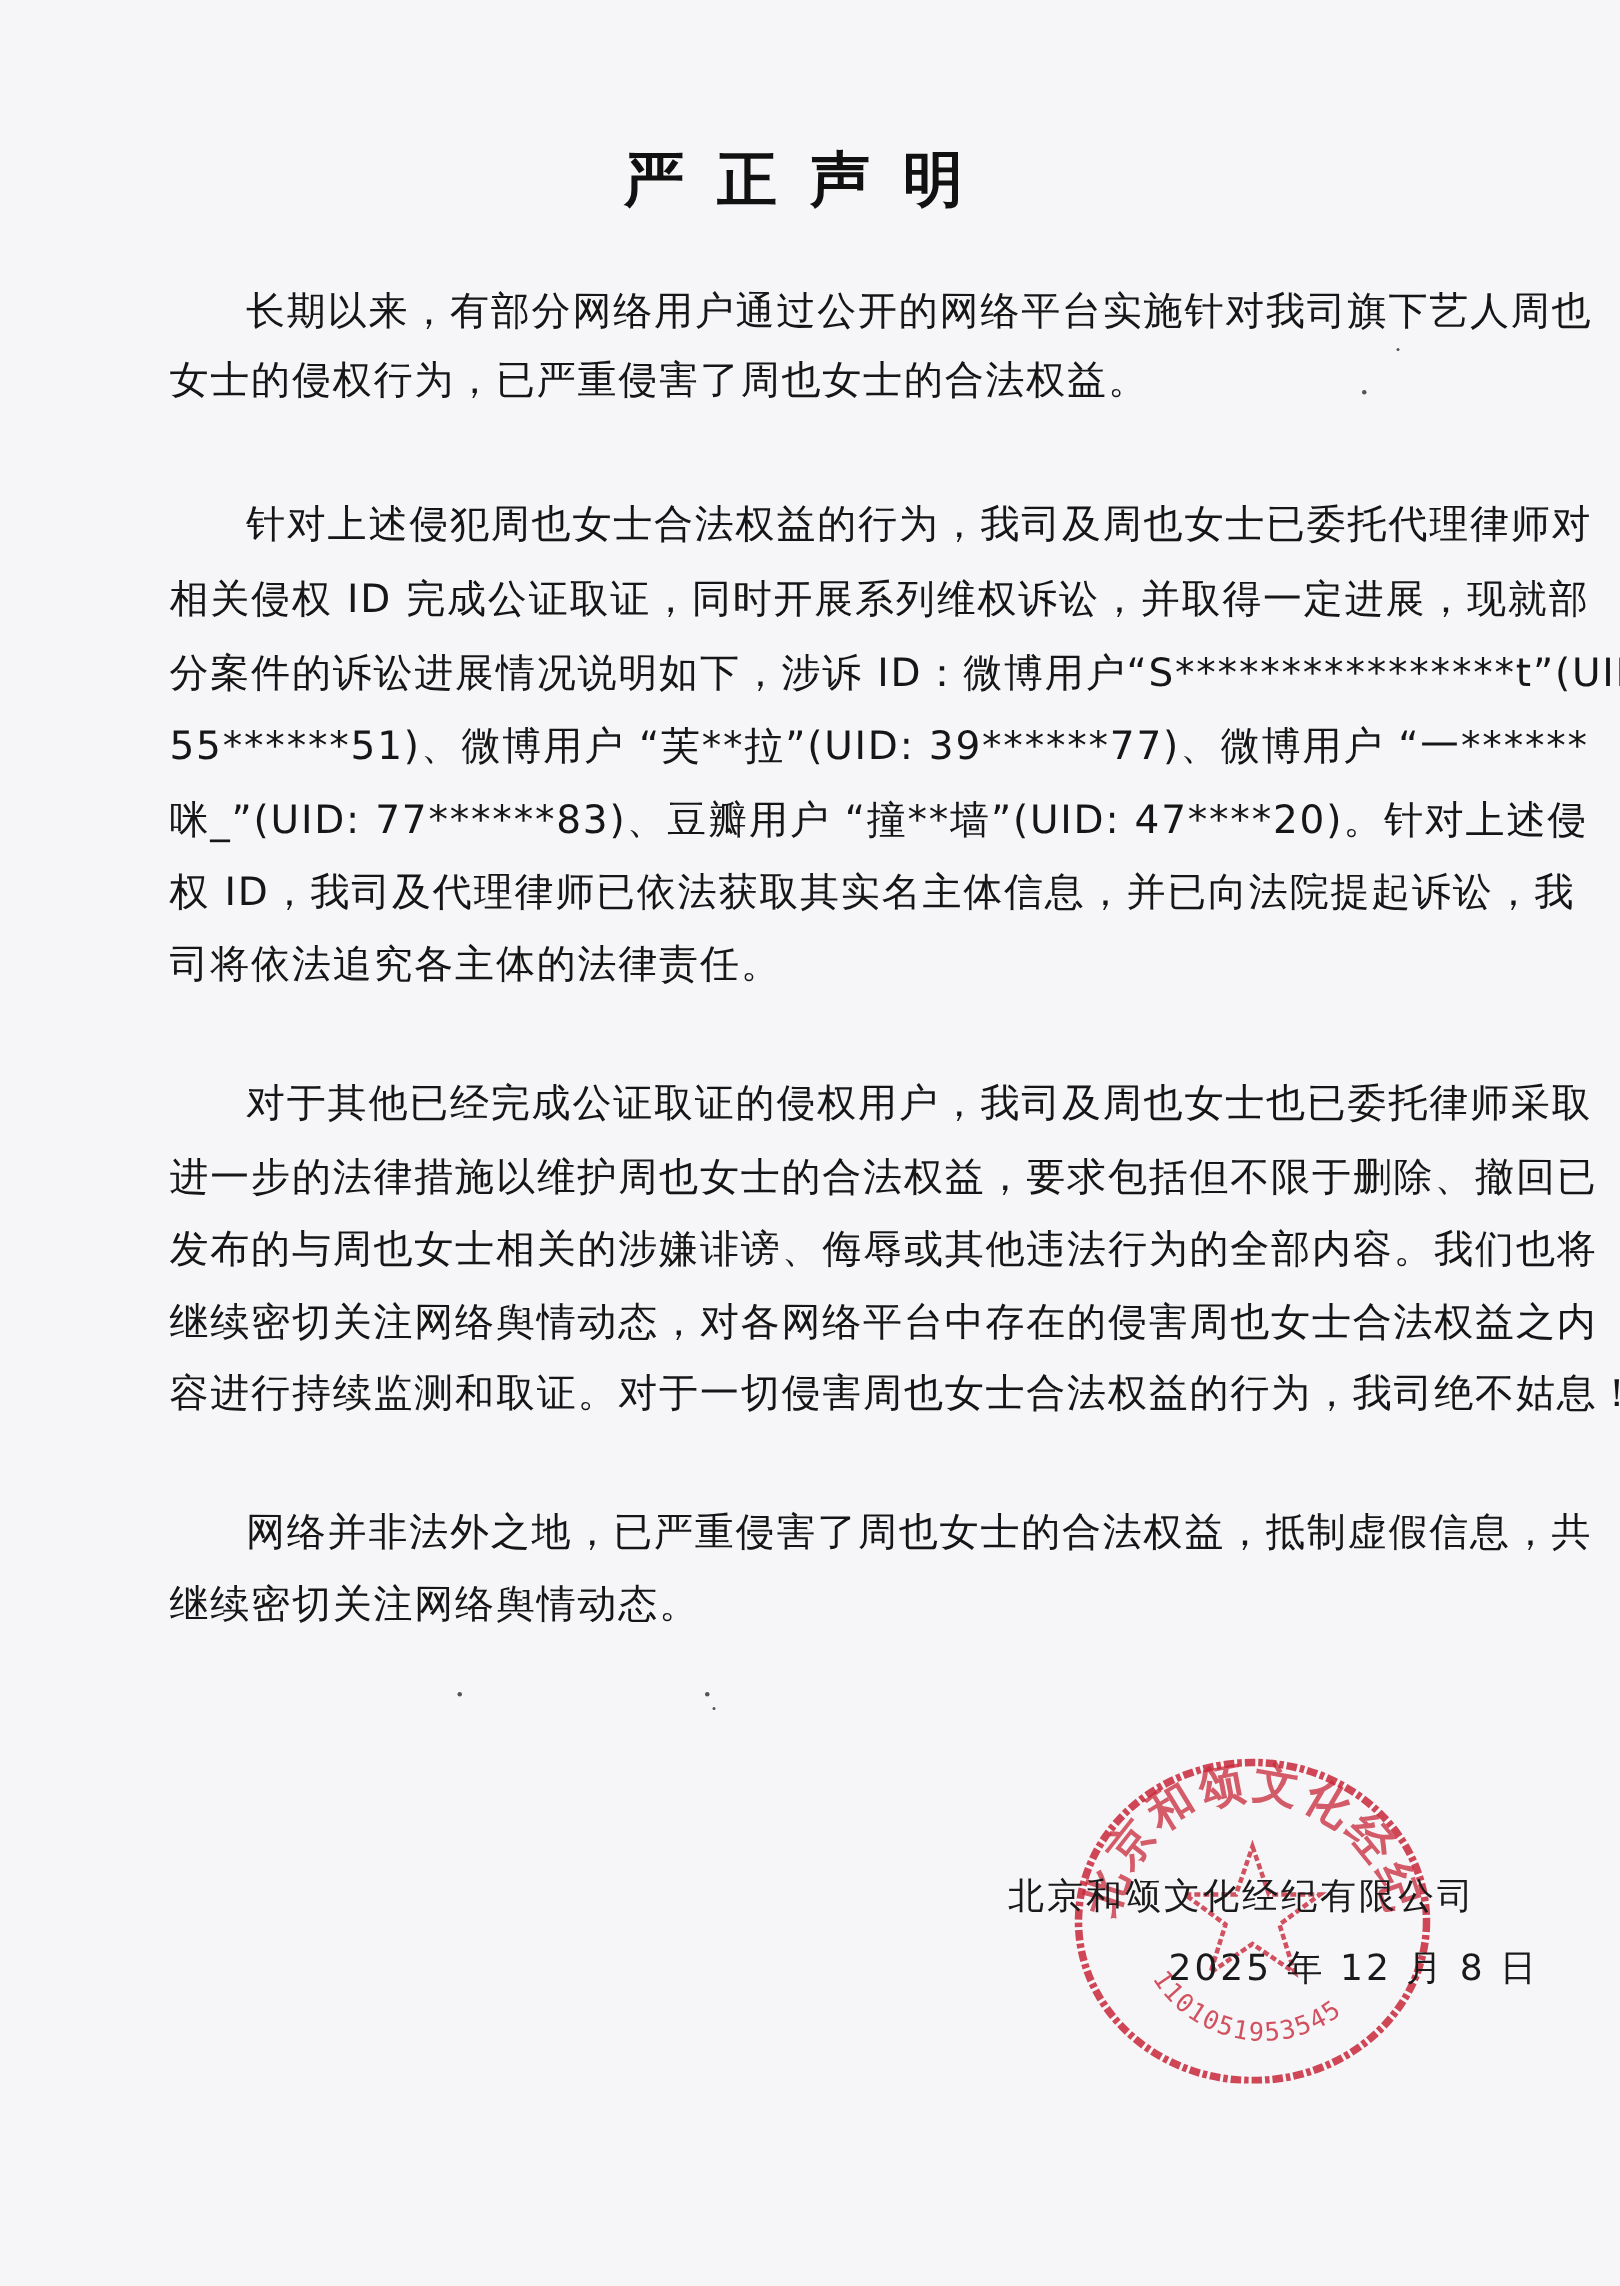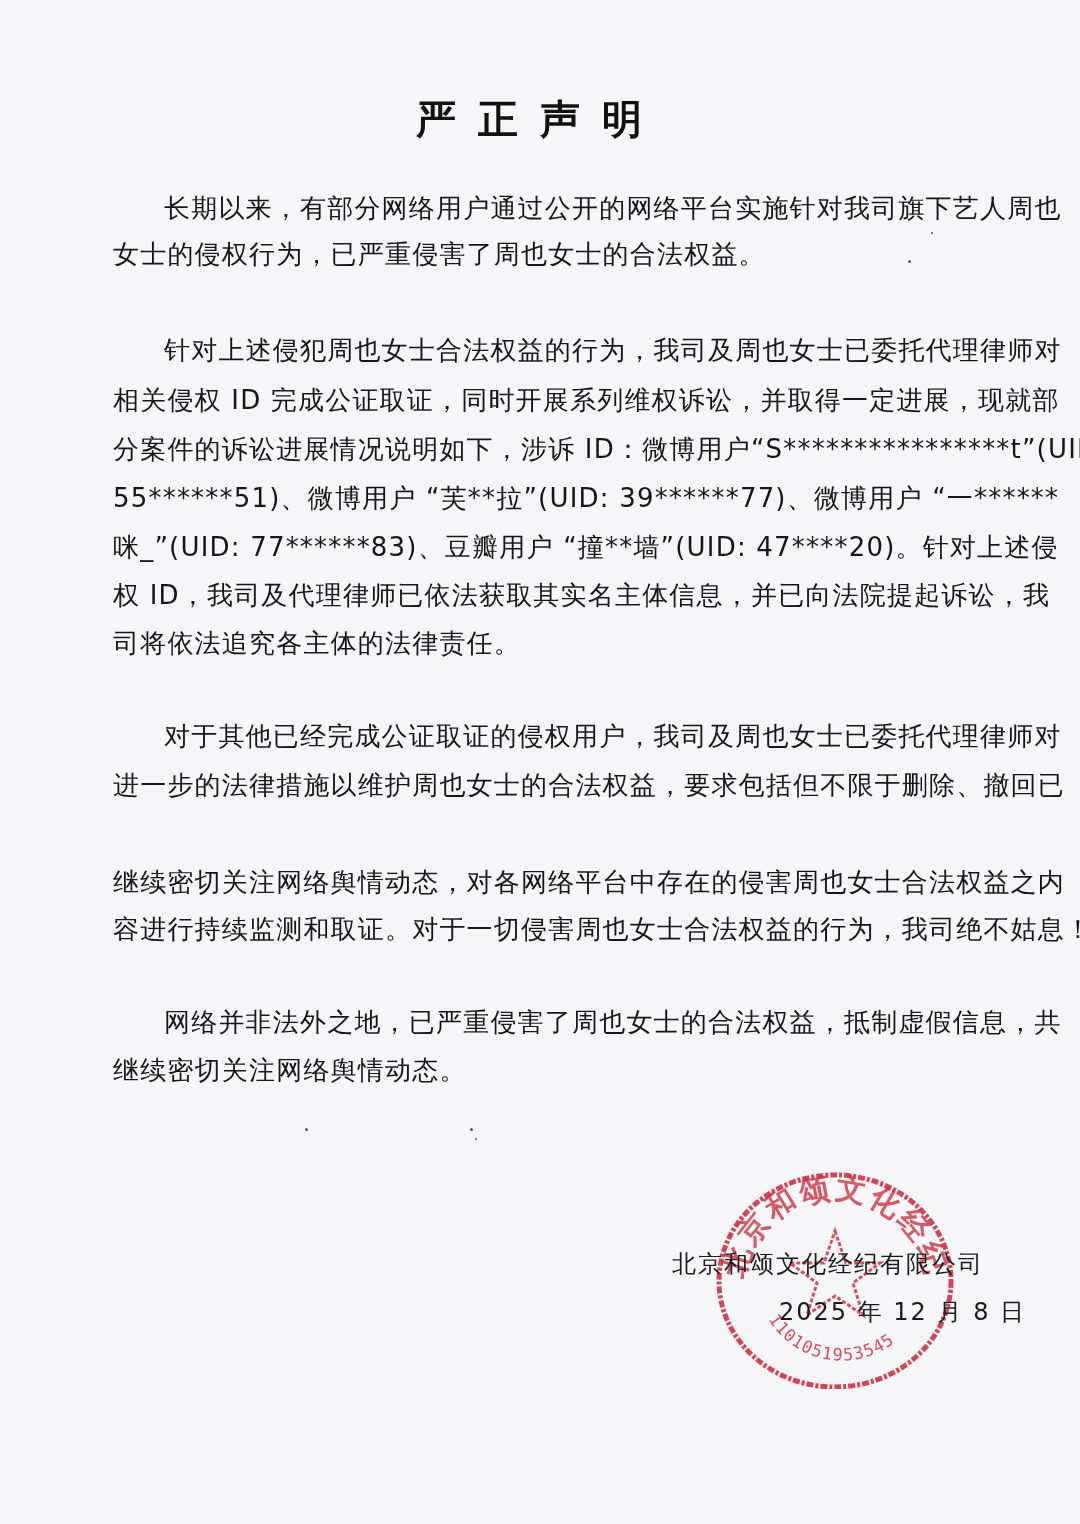--- a/index.html
+++ b/index.html
@@ -75,22 +75,23 @@
   <div class="line indent" style="top:332px;">针对上述侵犯周也女士合法权益的行为，我司及周也女士已委托代理律师对</div>
 
   <div class="line" style="top:236px;">女士的侵权行为，已严重侵害了周也女士的合法权益。</div>
   <div class="line" style="top:382px;">相关侵权 ID 完成公证取证，同时开展系列维权诉讼，并取得一定进展，现就部</div>
   <div class="line" style="top:431px;">分案件的诉讼进展情况说明如下，涉诉 ID：微博用户“S****************t”(UID:</div>
   <div class="line" style="top:480px;">55******51)、微博用户 “芙**拉”(UID: 39******77)、微博用户 “一******</div>
   <div class="line" style="top:529px;">咪_”(UID: 77******83)、豆瓣用户 “撞**墙”(UID: 47****20)。针对上述侵</div>
   <div class="line" style="top:577px;">权 ID，我司及代理律师已依法获取其实名主体信息，并已向法院提起诉讼，我</div>
   <div class="line" style="top:625px;">司将依法追究各主体的法律责任。</div>
 
-  <div class="line indent" style="top:718px;">对于其他已经完成公证取证的侵权用户，我司及周也女士已委托代理律师对</div>
+  <div class="line indent" style="top:718px;">对于其他已经完成公证取证的侵权用户，我司及周也女士也已委托律师采取</div>
   <div class="line" style="top:767px;">进一步的法律措施以维护周也女士的合法权益，要求包括但不限于删除、撤回已</div>
+  <div class="line" style="top:815px;">发布的与周也女士相关的涉嫌诽谤、侮辱或其他违法行为的全部内容。我们也将</div>
   <div class="line" style="top:864px;">继续密切关注网络舆情动态，对各网络平台中存在的侵害周也女士合法权益之内</div>
   <div class="line" style="top:911px;text-align:center;">容进行持续监测和取证。对于一切侵害周也女士合法权益的行为，我司绝不姑息！</div>
 
   <div class="line indent" style="top:1004px;">网络并非法外之地，已严重侵害了周也女士的合法权益，抵制虚假信息，共</div>
   <div class="line" style="top:1052px;">继续密切关注网络舆情动态。</div>
 
 
   <svg class="seal" viewBox="0 0 260 226" xmlns="http://www.w3.org/2000/svg">
     <defs>
       <path id="sealTopArc" d="M 38 128 A 92 92 0 1 1 222 128"></path>

